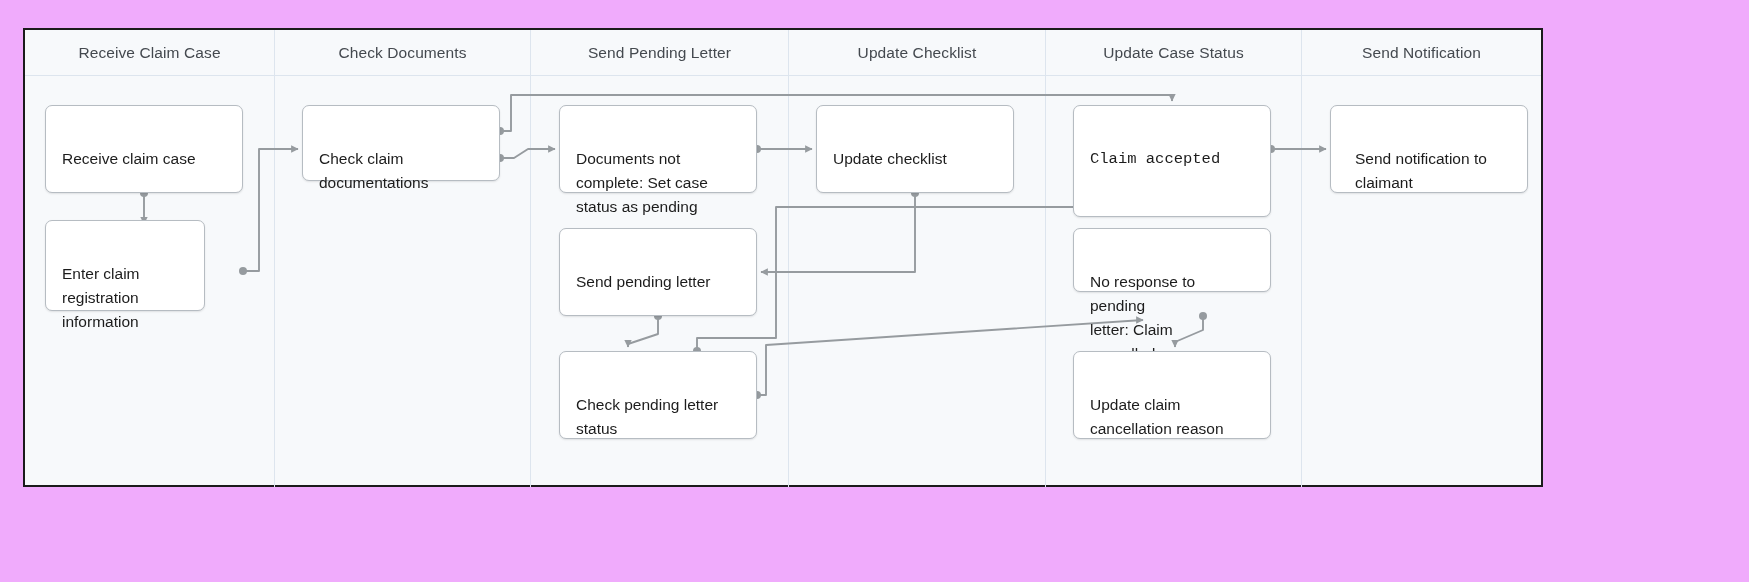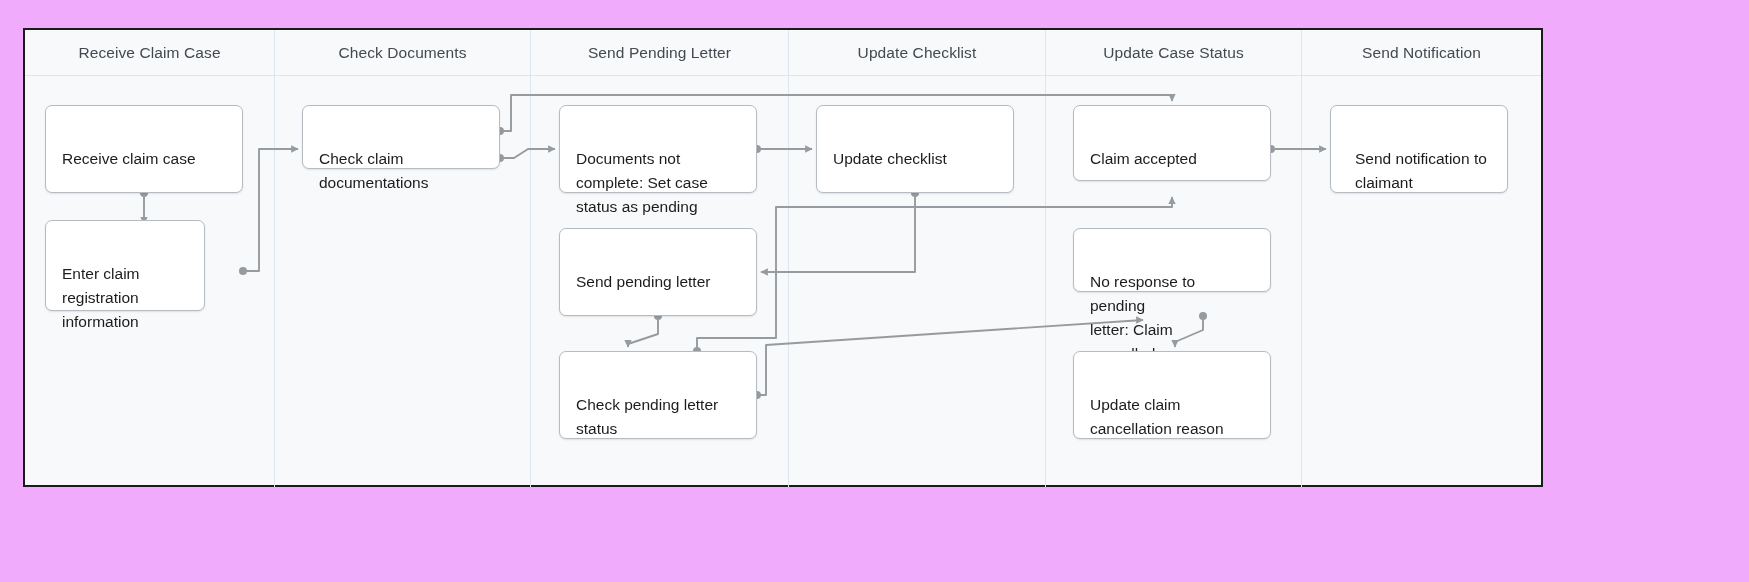--- a/index.html
+++ b/index.html
@@ -154,21 +154,21 @@
   <div class="node" style="left:45px;top:105px;width:198px;height:88px;">
     <span>Receive claim case</span>
   </div>
 
   <div class="node" style="left:45px;top:220px;width:160px;height:91px;">
     <span>Enter claim
 registration
 information</span>
   </div>
 
-  <div class="node" style="left:302px;top:105px;width:198px;height:64px;">
+  <div class="node" style="left:302px;top:105px;width:198px;height:76px;">
     <span>Check claim
 documentations</span>
   </div>
 
   <div class="node" style="left:559px;top:105px;width:198px;height:88px;">
     <span>Documents not
 complete: Set case
 status as pending</span>
   </div>
 
@@ -178,33 +178,33 @@
 
   <div class="node" style="left:559px;top:351px;width:198px;height:88px;">
     <span>Check pending letter
 status</span>
   </div>
 
   <div class="node" style="left:816px;top:105px;width:198px;height:88px;">
     <span>Update checklist</span>
   </div>
 
-  <div class="node" style="left:1073px;top:105px;width:198px;height:76px;">
+  <div class="node" style="left:1073px;top:105px;width:198px;height:112px;font-family:Liberation Mono, monospace;">
     <span>Claim accepted</span>
   </div>
 
   <div class="node" style="left:1073px;top:228px;width:198px;height:64px;">
     <span>No response to pending
 letter: Claim
 cancelled</span>
   </div>
 
   <div class="node" style="left:1073px;top:351px;width:198px;height:88px;">
     <span>Update claim
 cancellation reason</span>
   </div>
 
-  <div class="node" style="left:1330px;top:105px;width:178px;height:88px;padding-left:24px;">
+  <div class="node" style="left:1330px;top:105px;width:198px;height:88px;padding-left:24px;">
     <span>Send notification to
 claimant</span>
   </div>
 
 </div>
 
 </body></html>

